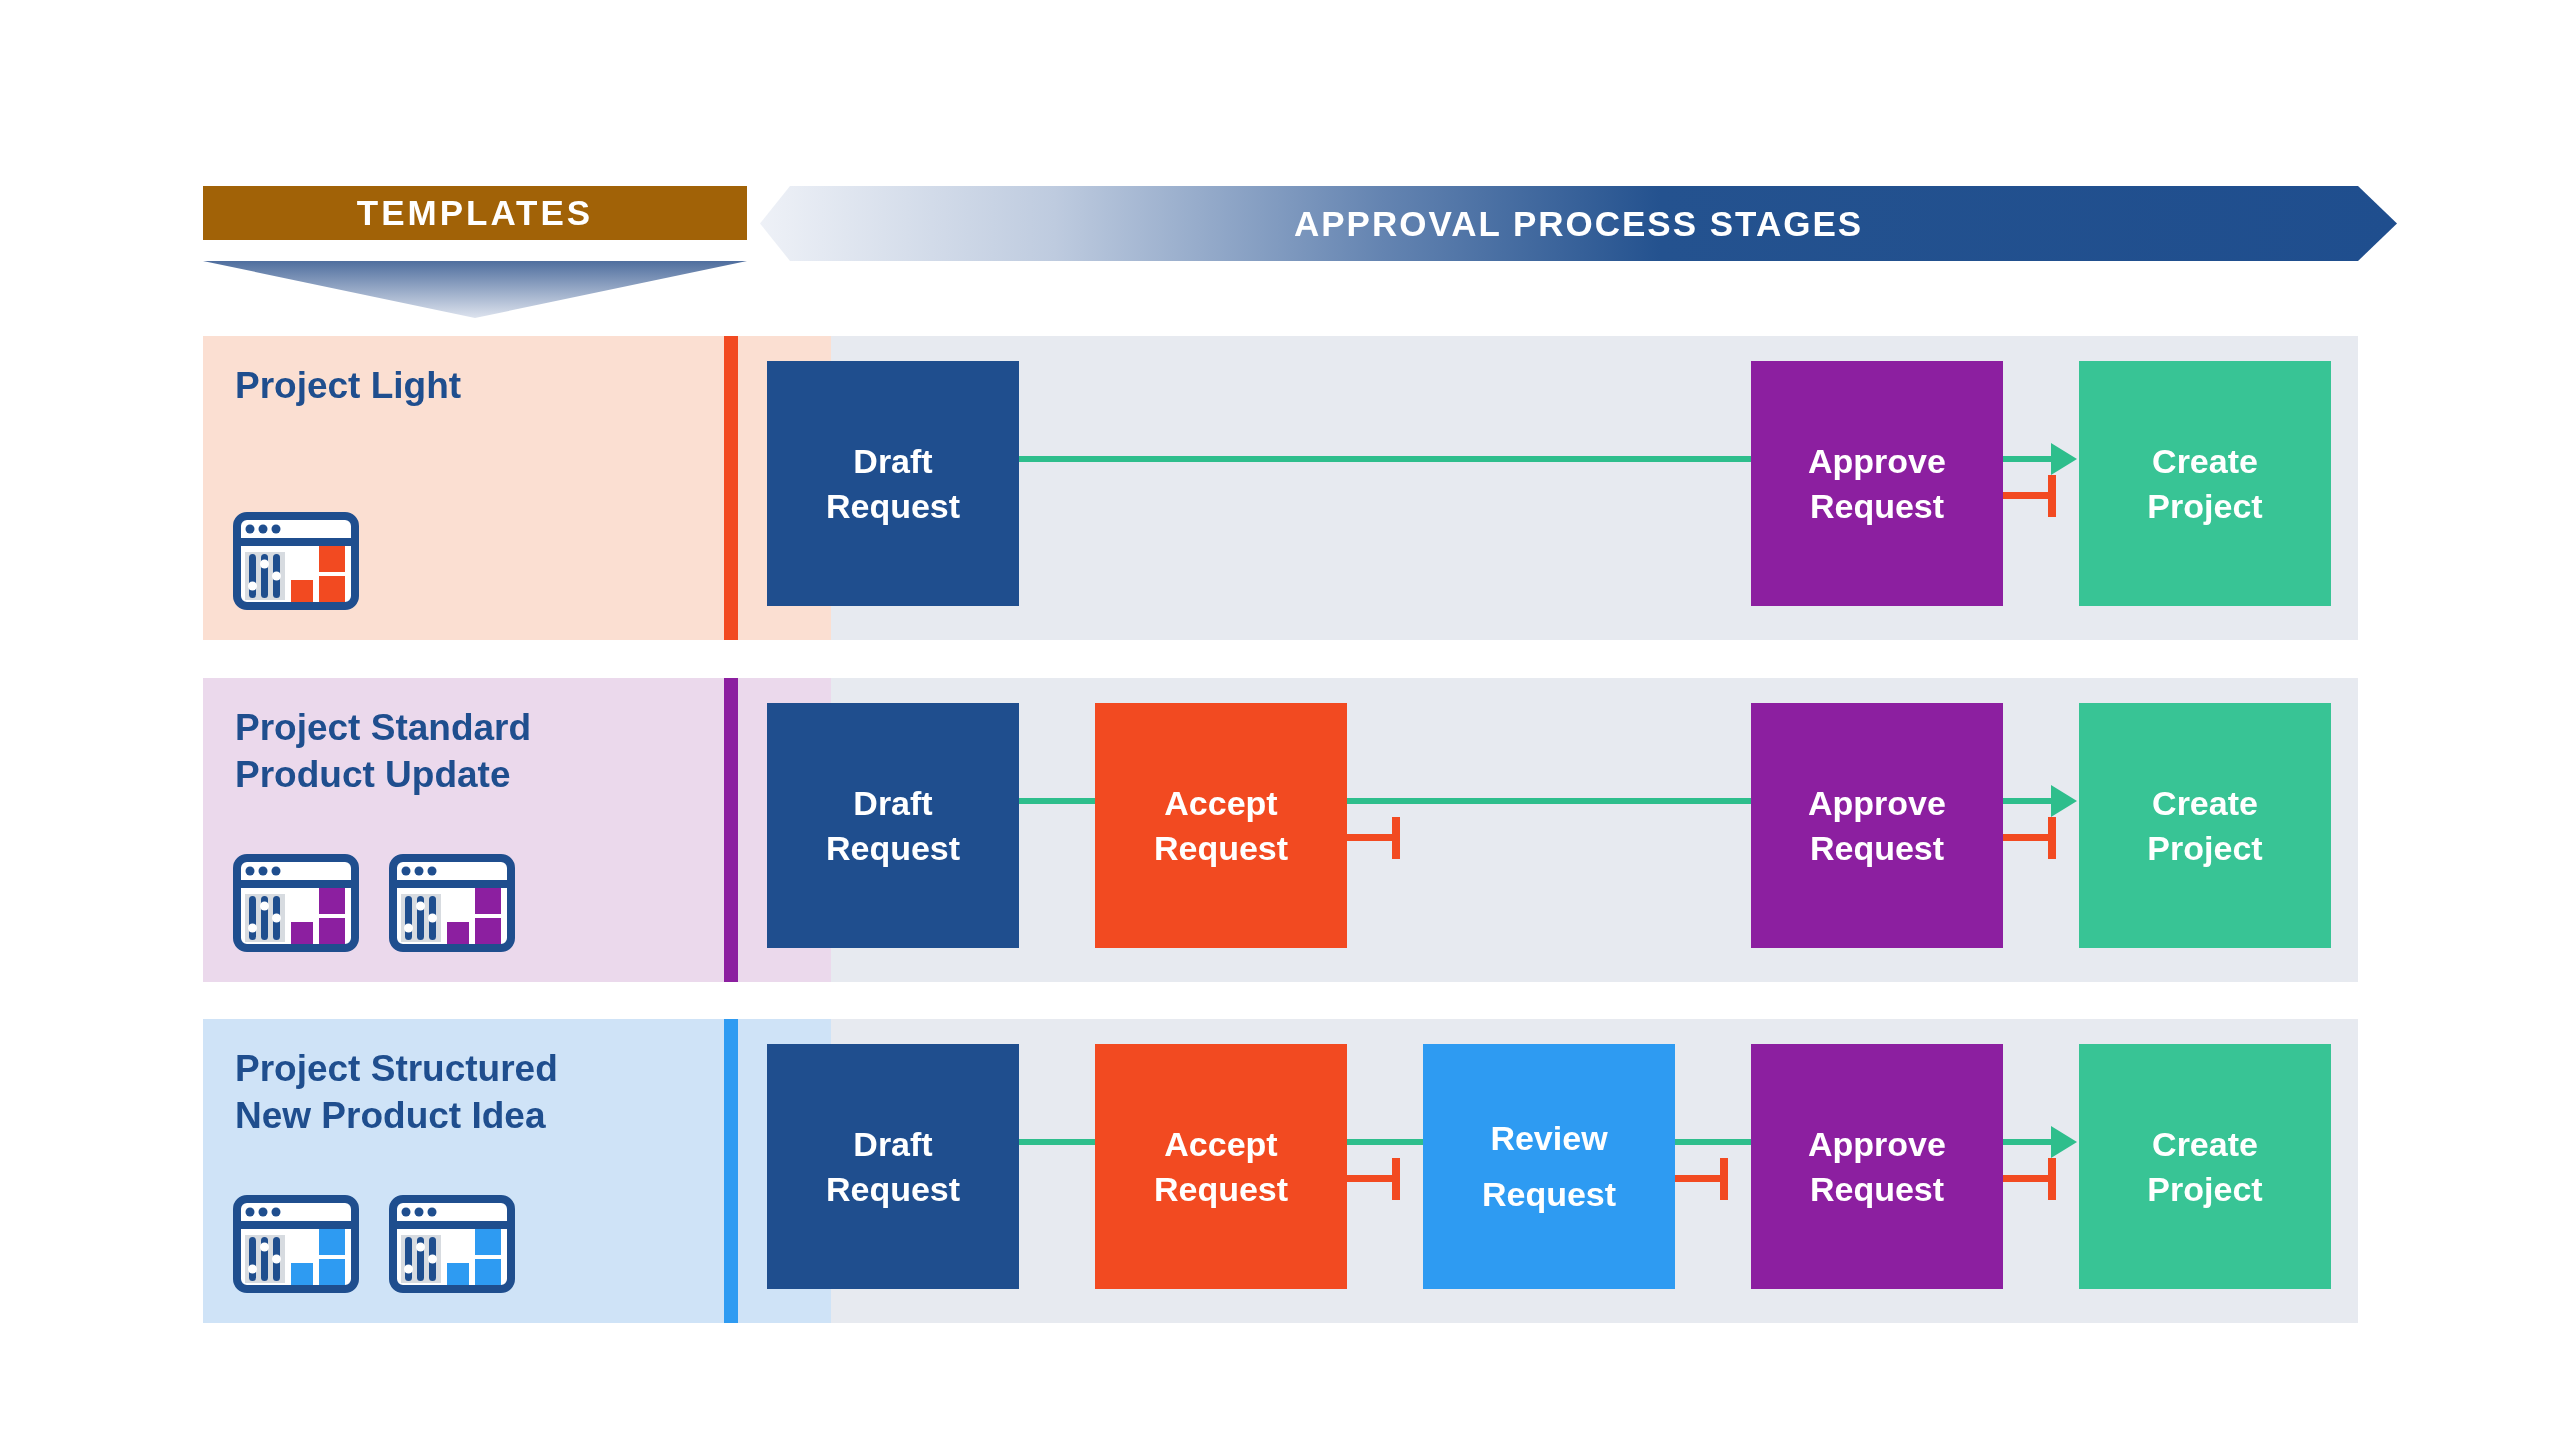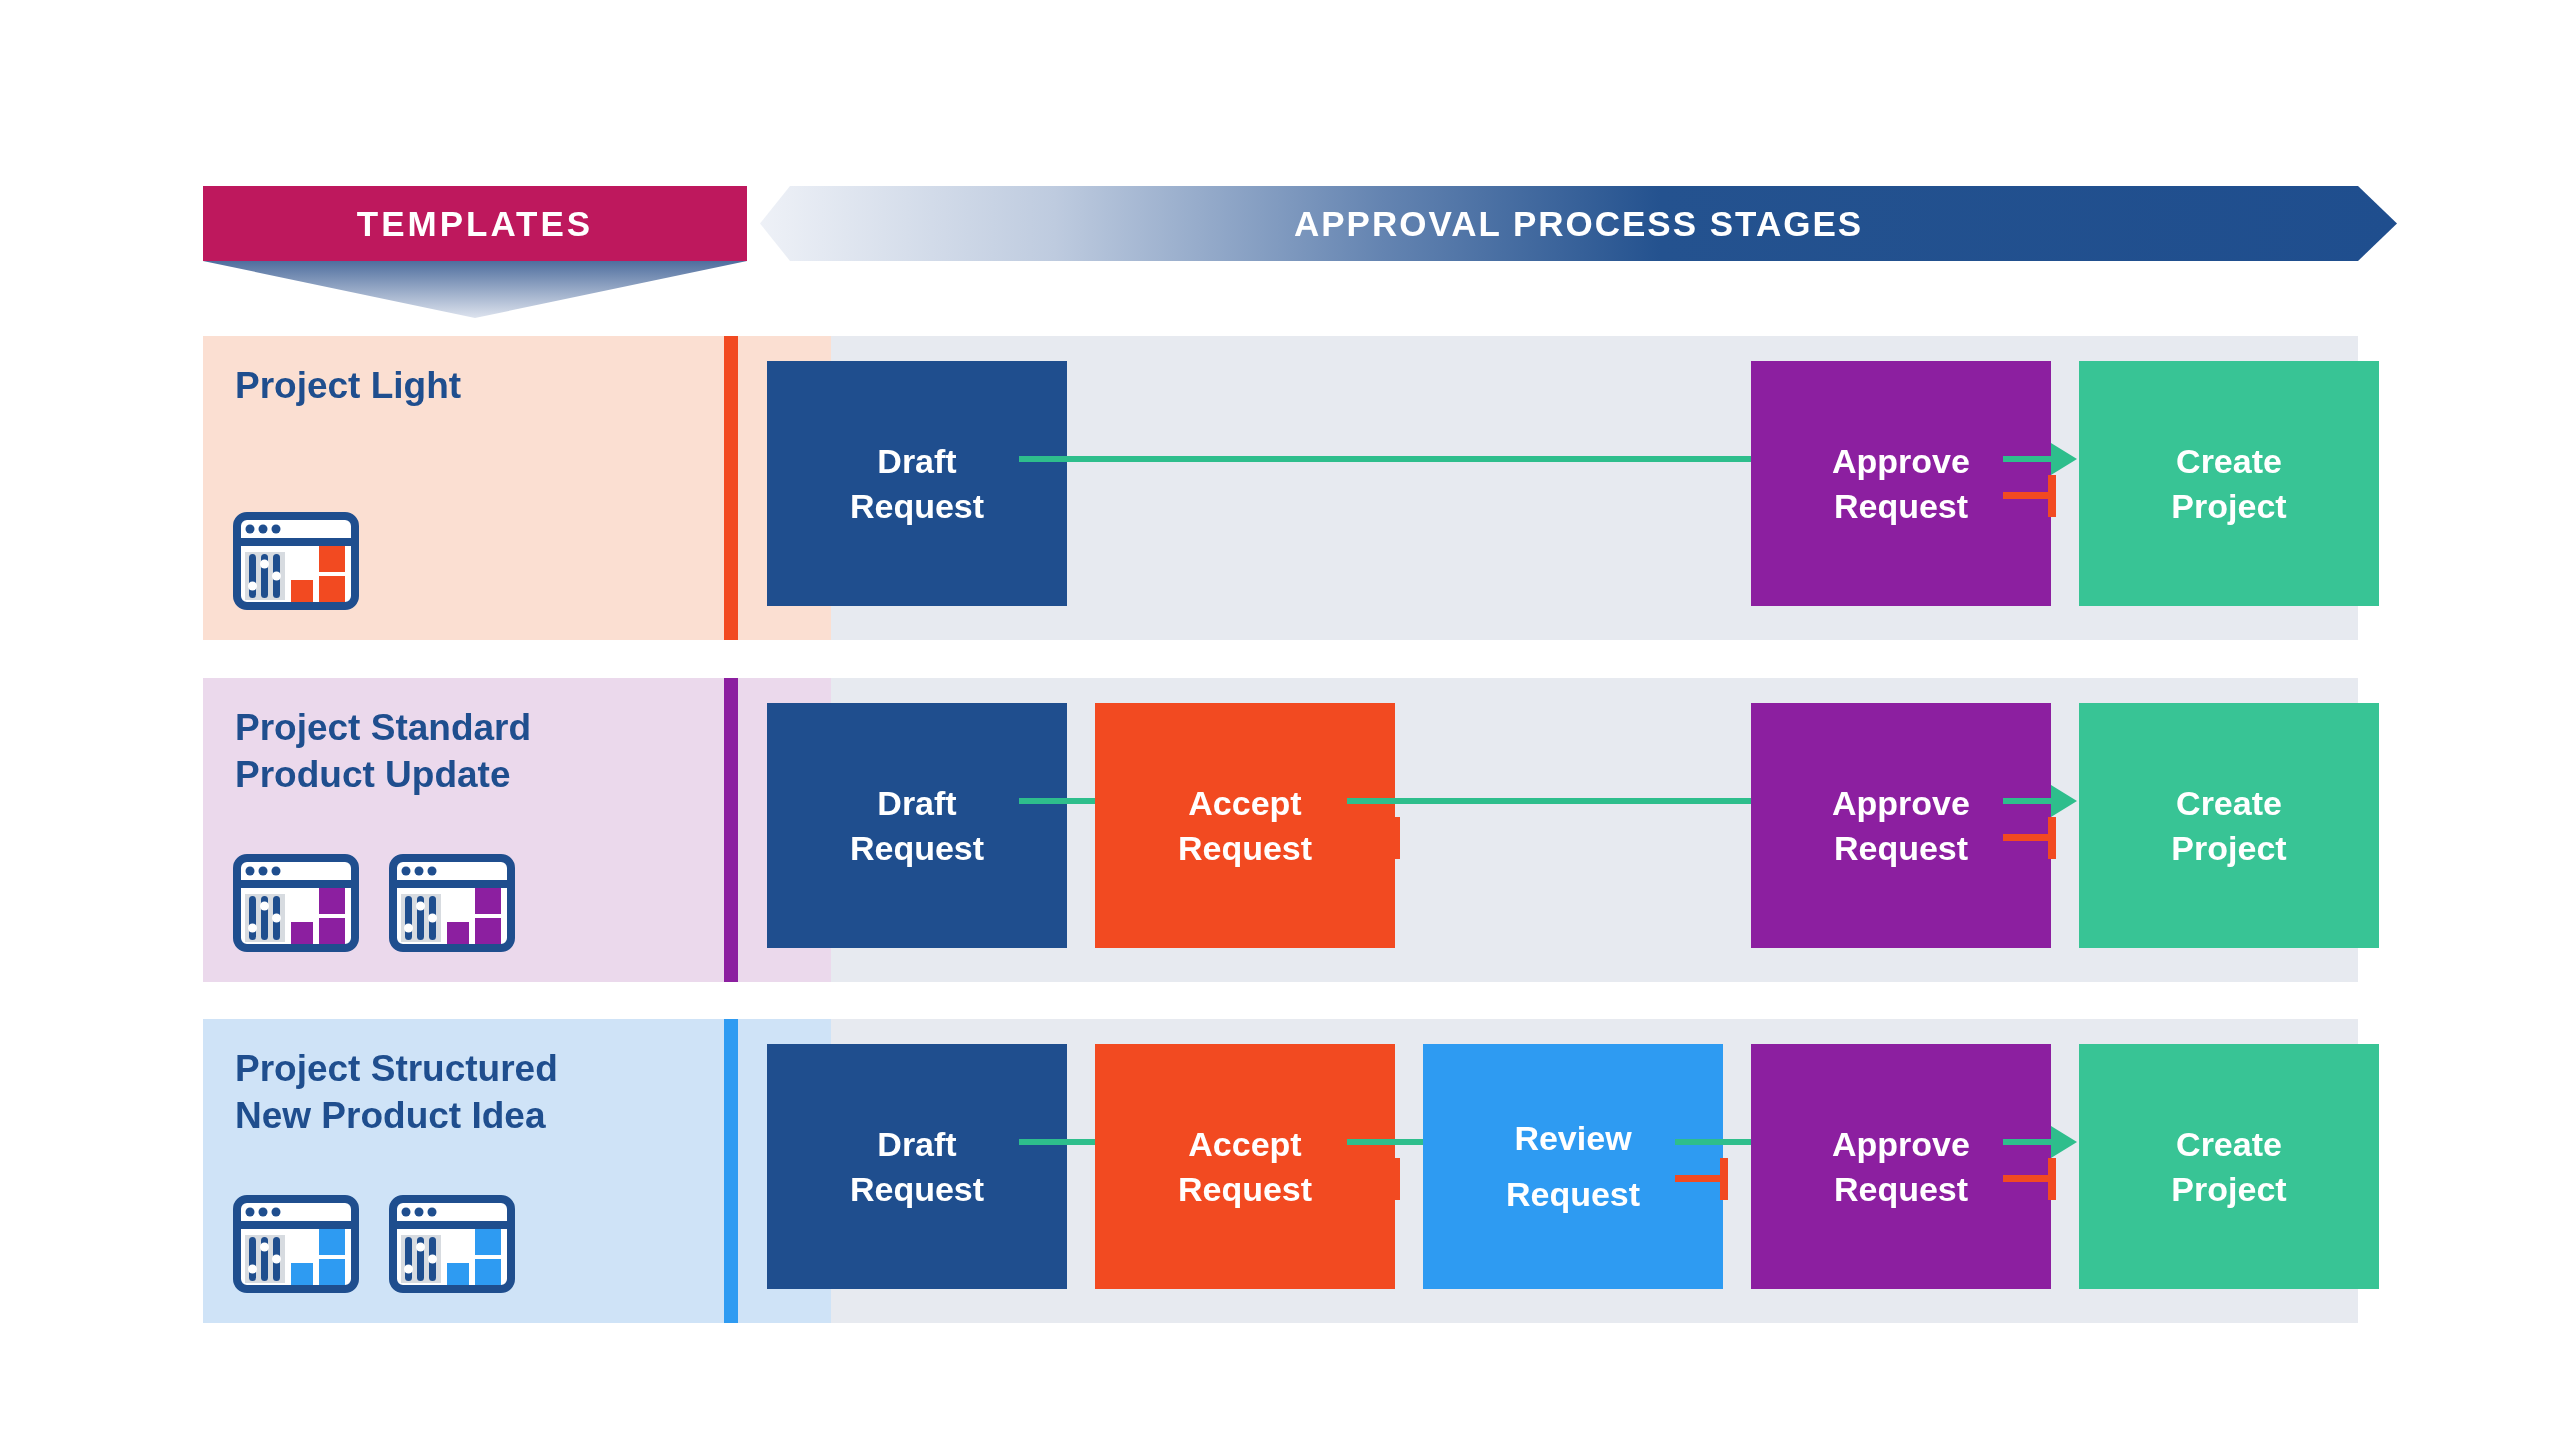--- a/index.html
+++ b/index.html
@@ -9,21 +9,21 @@
   
   .header{position:absolute;left:203px;top:52px;height:80px;display:flex;align-items:center;gap:34px;}
   .logo{font-size:58px;font-weight:bold;letter-spacing:-1px;white-space:nowrap;}
   .logo .brand{color:#1F4E8E;}
   .logo .suffix{background:linear-gradient(105deg,#7331B8 0%,#B92F95 35%,#EC4071 60%,#F2762F 80%,#FDB714 100%);
                 -webkit-background-clip:text;background-clip:text;color:transparent;}
   .hdr-divider{width:4px;height:56px;background:#2C5CA7;border-radius:2px;}
   .hdr-title{font-size:52px;font-weight:500;color:#2C5CA7;letter-spacing:0.5px;white-space:nowrap;}
 
   
-  .banner-templates{position:absolute;left:203px;top:186px;width:544px;height:75px;background:#be185d;
+  .banner-templates{position:absolute;left:203px;top:186px;width:544px;height:54px;background:#a16207;
         display:flex;align-items:center;justify-content:center;color:#fff;font-size:35px;font-weight:bold;letter-spacing:3px;}
   .banner-tri{position:absolute;left:203px;top:261px;width:544px;height:57px;
         clip-path:polygon(0 0,100% 0,50% 100%);
         background:linear-gradient(180deg,#4F6E9E 0%,#DDE3EE 100%);}
   .banner-stages{position:absolute;left:760px;top:186px;width:1637px;height:75px;
         clip-path:polygon(30px 0, calc(100% - 39px) 0, 100% 50%, calc(100% - 39px) 100%, 30px 100%, 0 50%);
         background:linear-gradient(90deg,#EEF1F7 0%,#BECBDF 18%,#6484B1 38%,#24528F 55%,#1F4E8E 100%);
         display:flex;align-items:center;justify-content:center;color:#fff;font-size:35px;font-weight:bold;letter-spacing:2px;}
 
   
@@ -31,21 +31,21 @@
   .row1{top:336px;} .row2{top:678px;padding-left:48px;} .row3{top:1019px;}
   .tpanel{position:absolute;left:0;top:0;width:628px;height:100%;}
   .bg-peach{background:#FBDFD2;} .bg-lavender{background:#EBD9EC;} .bg-lightblue{background:#CFE3F7;}
   .tbar{position:absolute;left:521px;top:0;width:14px;height:100%;}
   .bar-orange{background:#F24A21;} .bar-purple{background:#8C1FA0;} .bar-blue{background:#2E9BF2;}
   .gpanel{position:absolute;left:540px;top:0;width:1615px;height:100%;background:#E7EAF0;}
   .tlabel{position:absolute;left:32px;top:26px;font-size:37px;font-weight:bold;color:#1F4E8E;line-height:1.28;}
   .ticons{position:absolute;left:30px;top:176px;display:flex;gap:30px;}
 
   
-  .stage{position:absolute;top:25px;width:300px;height:245px;display:flex;flex-direction:column;
+  .stage{position:absolute;top:25px;width:252px;height:245px;display:flex;flex-direction:column;
          align-items:center;justify-content:center;text-align:center;color:#fff;
          font-size:34px;font-weight:bold;line-height:1.32;}
   .c-navy{background:#1F4E8E;} .c-orange{background:#F24A21;} .c-blue{background:#2E9BF2;gap:11px;}
   .c-purple{background:#8C1FA0;} .c-green{background:#38C495;}
   .col1{left:564px;} .col2{left:892px;} .col3{left:1220px;} .col4{left:1548px;} .col5{left:1876px;}
 
   
   .gline{position:absolute;top:120px;height:6px;background:#2EBE8C;}
   .ghead{position:absolute;top:107px;width:0;height:0;border-left:26px solid #2EBE8C;
          border-top:16px solid transparent;border-bottom:16px solid transparent;}

